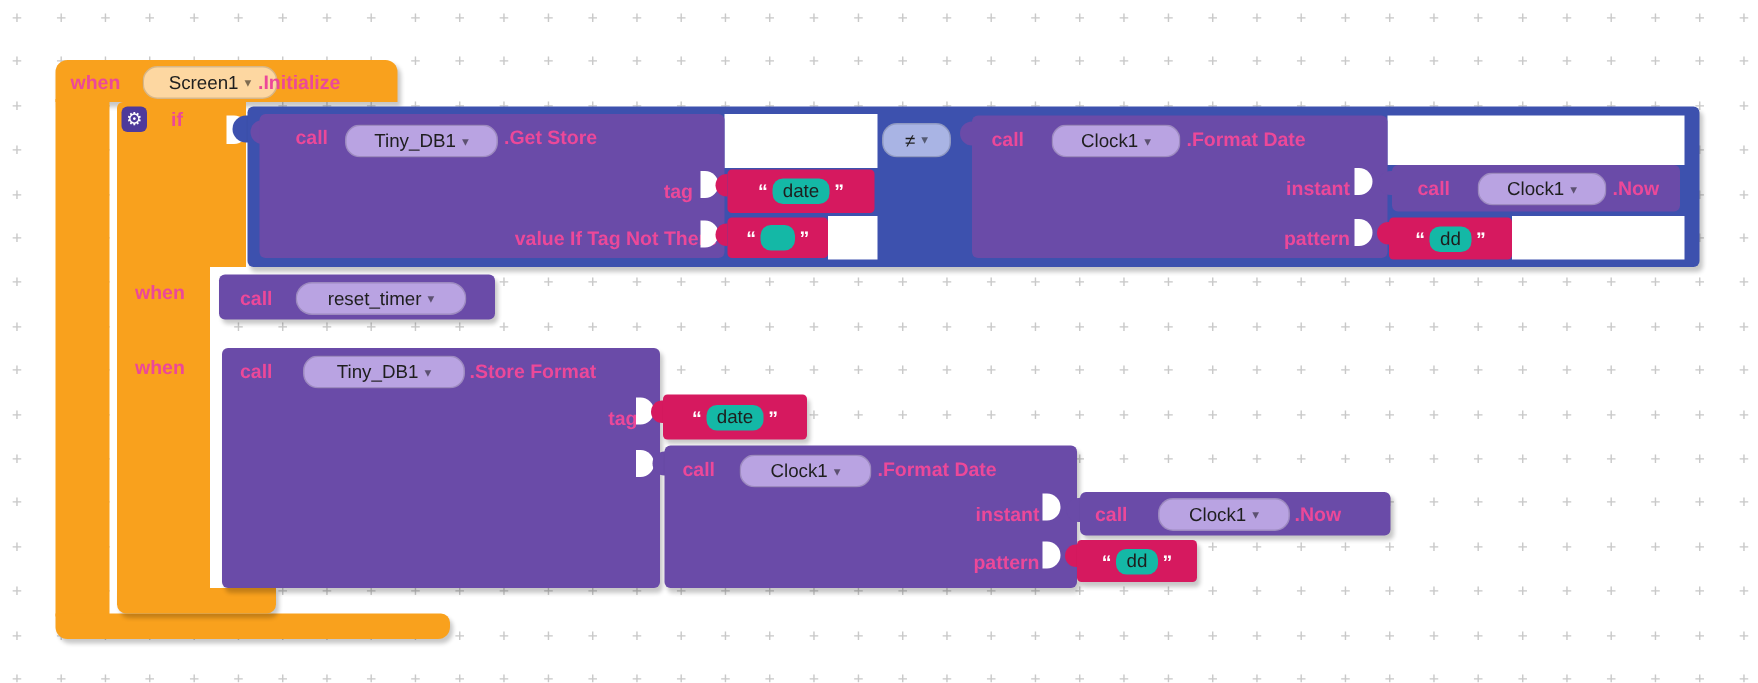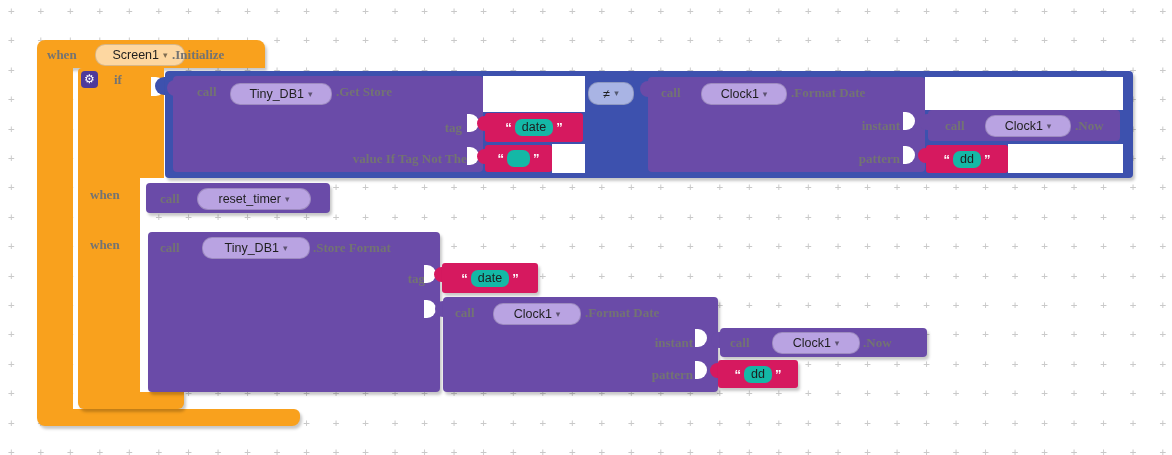--- a/index.html
+++ b/index.html
@@ -8,21 +8,21 @@
   #dots{position:absolute;left:8px;top:-3px;color:#c9c9c9;
         font:11px "DejaVu Sans Mono",monospace;letter-spacing:22.9px;line-height:29.4px;
         white-space:pre;user-select:none;}
   .abs{position:absolute;box-sizing:border-box;}
   .orange{background:#f9a11d;}
   .purple{background:#6a4ba8;}
   .indigo{background:#3d51ae;}
   .pink{background:#d6195f;}
   .r4{border-radius:4px;}
   .sh{box-shadow:2px 3px 3px rgba(0,0,0,.22);}
-  .lbl{position:absolute;color:#737373;font-size:13px;font-weight:600;height:18px;line-height:18px;white-space:pre;font-family:Liberation Serif, serif;}
+  .lbl{position:absolute;color:#ec4899;font-size:13px;font-weight:600;height:18px;line-height:18px;white-space:pre;}
   .rt{text-align:right;}
   .pill{position:absolute;display:flex;align-items:center;justify-content:center;gap:4px;
         border-radius:10px;font-size:12.5px;font-weight:500;color:#1e1e1e;
         border:1px solid rgba(0,0,0,.15);cursor:pointer;}
   .pill .arr{font-size:9px;color:rgba(0,0,0,.5);line-height:1;}
   .cream{background:#fdd7a1;}
   .lav{background:#b9a3e2;}
   .peri{background:#a9b4e4;}
   .hole{position:absolute;background:#ffffff;}
   .cup{position:absolute;width:12px;height:18px;background:#fff;border-radius:0 9px 9px 0;}

